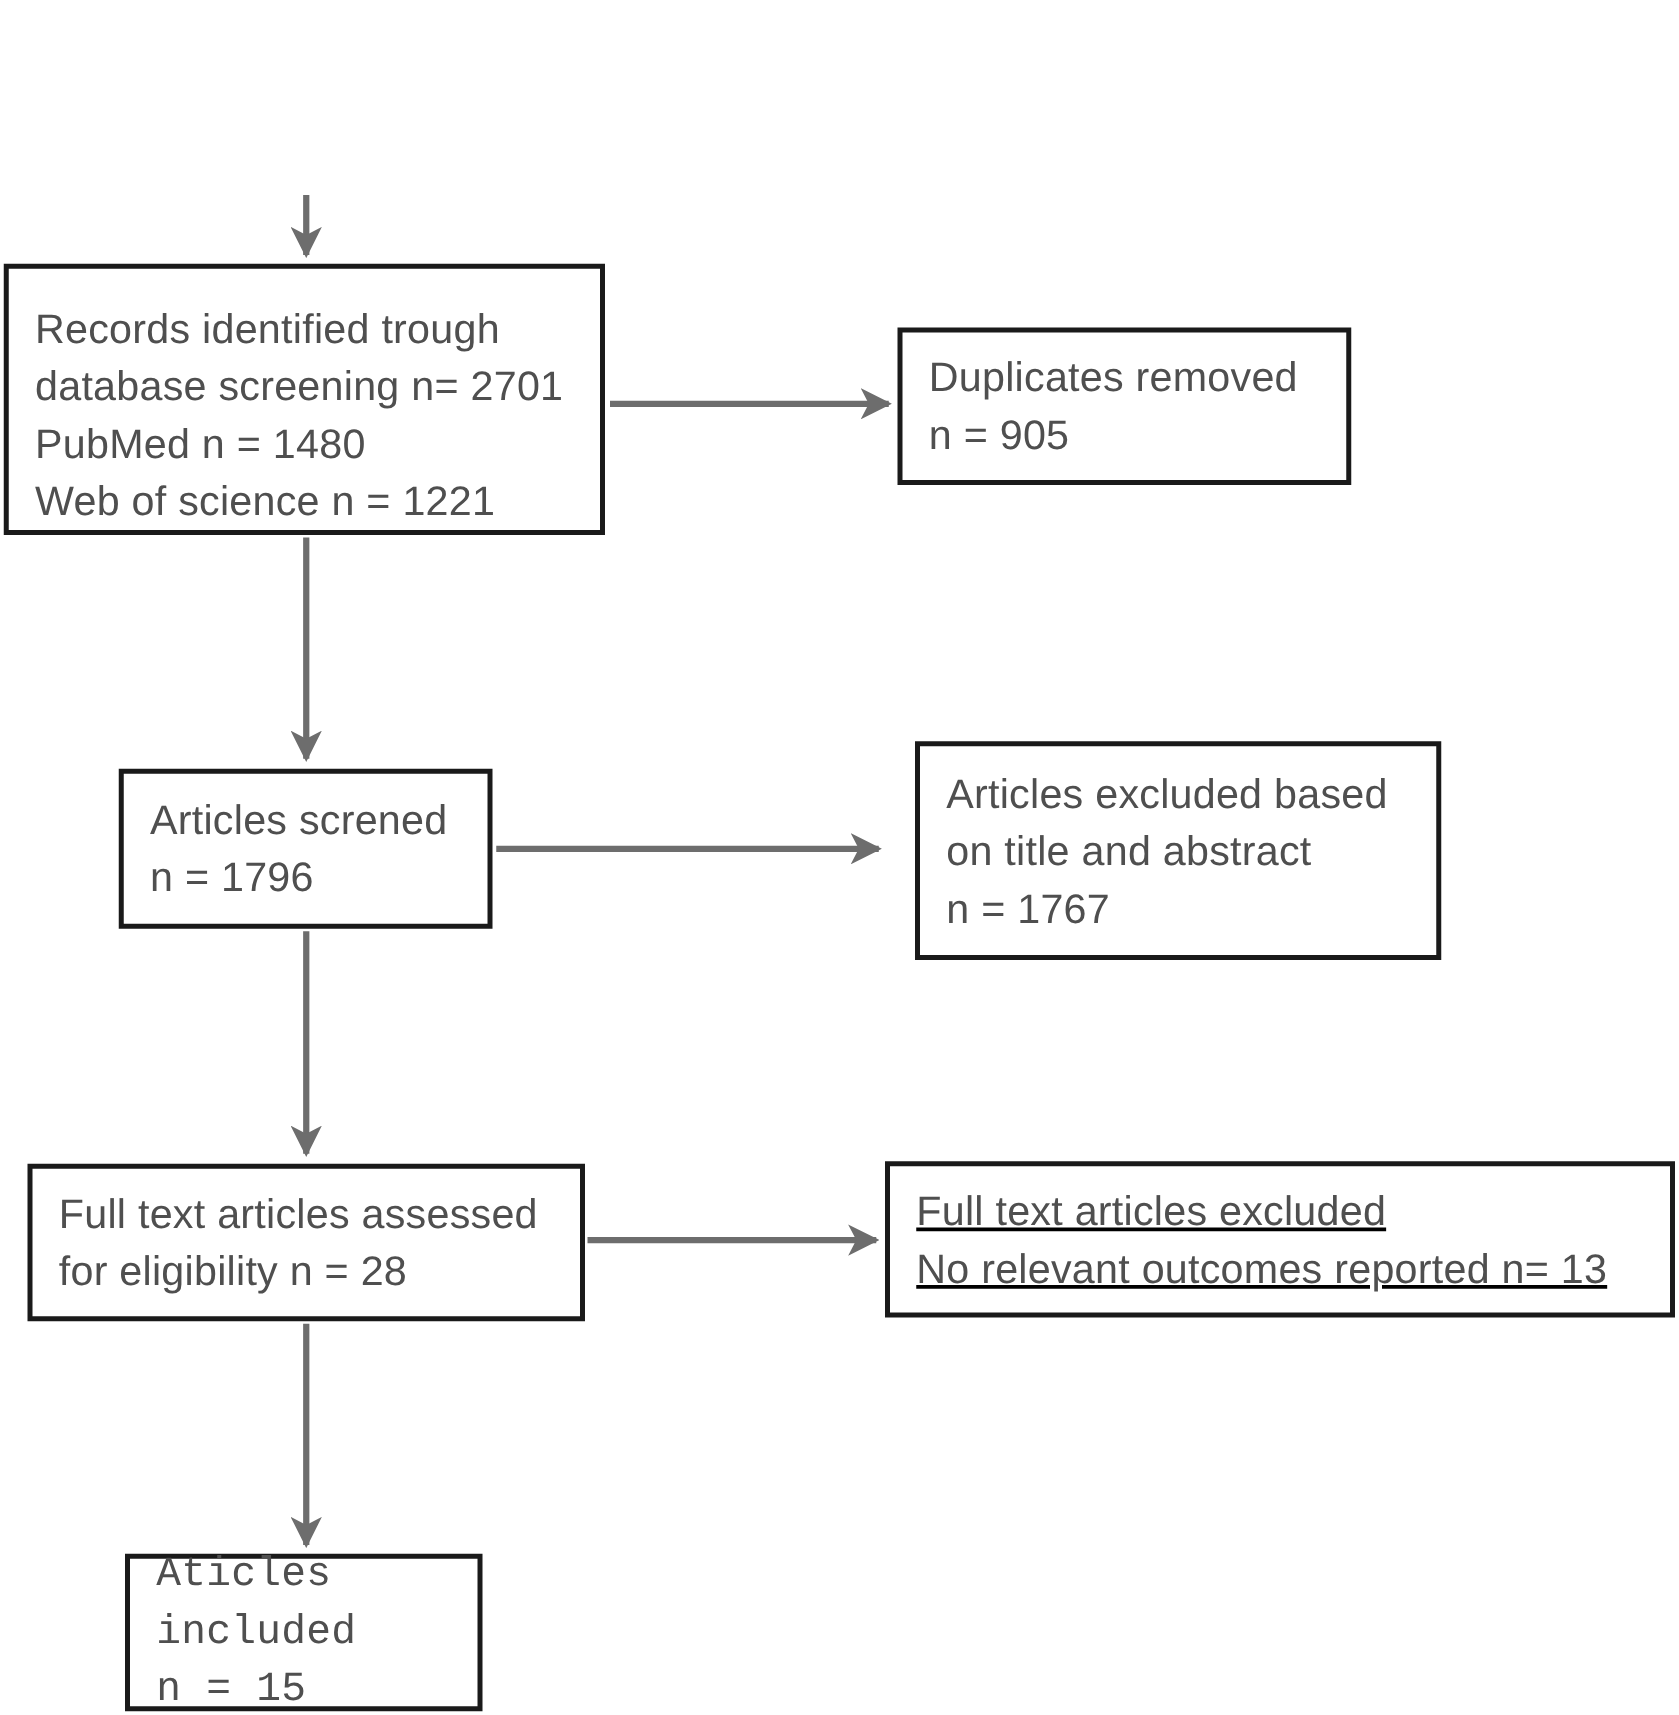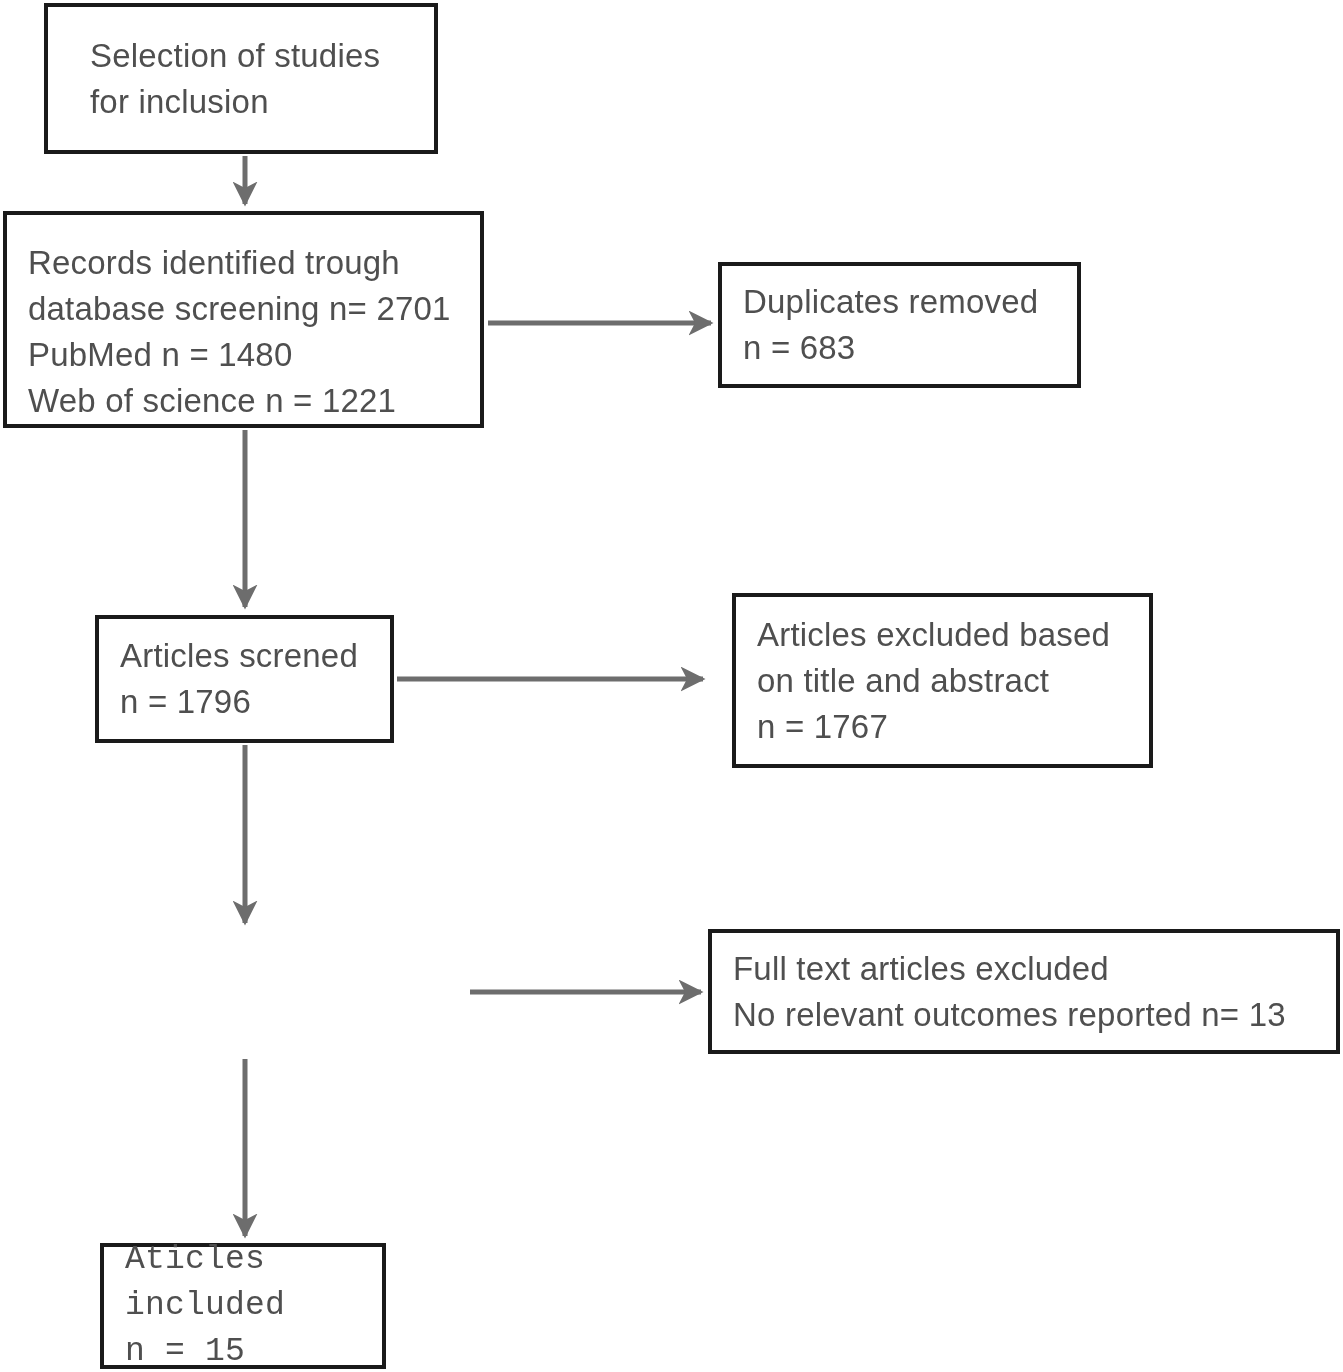--- a/index.html
+++ b/index.html
@@ -43,21 +43,21 @@
     color:var(--text);
     white-space:pre-line;
     letter-spacing:0.2px;
   }
   .box-selection{left:44px;top:3px;width:394px;height:151px;padding-left:42px;}
   .box-records{left:3px;top:211px;width:481px;height:217px;align-items:flex-end;}
   .box-duplicates{left:718px;top:262px;width:363px;height:126px;}
   .box-screened{left:95px;top:615px;width:299px;height:128px;}
   .box-excluded-title{left:710px;top:593px;width:421px;height:175px;margin-left:22px;}
   .box-fulltext{left:22px;top:931px;width:446px;height:126px;}
-  .box-excluded-fulltext{left:708px;top:929px;width:632px;height:125px;}
+  .box-excluded-fulltext{left:708px;top:929px;width:632px;height:125px;text-decoration:underline;}
   .box-included{left:100px;top:1243px;width:286px;height:126px;font-family:Liberation Mono, monospace;}
 </style>
 </head>
 <body>
 
 <div class="canvas">
 
   <svg class="arrow-layer" viewBox="0 0 1343 1372" xmlns="http://www.w3.org/2000/svg" aria-hidden="true">
     <defs>
       <marker id="ah" viewBox="0 0 10 10" refX="9" refY="5" markerWidth="5" markerHeight="5" orient="auto">
@@ -66,48 +66,48 @@
     </defs>
     <line x1="245" y1="156" x2="245" y2="204" marker-end="url(#ah)"></line>
     <line x1="488" y1="323" x2="711" y2="323" marker-end="url(#ah)"></line>
     <line x1="245" y1="430" x2="245" y2="607" marker-end="url(#ah)"></line>
     <line x1="397" y1="679" x2="703" y2="679" marker-end="url(#ah)"></line>
     <line x1="245" y1="745" x2="245" y2="923" marker-end="url(#ah)"></line>
     <line x1="470" y1="992" x2="701" y2="992" marker-end="url(#ah)"></line>
     <line x1="245" y1="1059" x2="245" y2="1236" marker-end="url(#ah)"></line>
   </svg>
 
-  <div class="flow-box box-selection">
-    <div class="box-text">Selection of studies
-for inclusion</div>
-  </div>
 
   <div class="flow-box box-records">
     <div class="box-text">Records identified trough
 database screening n= 2701
 PubMed n = 1480
 Web of science n = 1221</div>
   </div>
 
   <div class="flow-box box-duplicates">
     <div class="box-text">Duplicates removed
-n = 683</div>
+n = 905</div>
   </div>
 
   <div class="flow-box box-screened">
     <div class="box-text">Articles screned
 n = 1796</div>
   </div>
 
   <div class="flow-box box-excluded-title">
     <div class="box-text">Articles excluded based
 on title and abstract
 n = 1767</div>
   </div>
 
+  <div class="flow-box box-fulltext">
+    <div class="box-text">Full text articles assessed
+for eligibility n = 28</div>
+  </div>
 
   <div class="flow-box box-excluded-fulltext">
     <div class="box-text">Full text articles excluded
 No relevant outcomes reported n= 13</div>
   </div>
 
   <div class="flow-box box-included">
     <div class="box-text">Aticles included
 n = 15</div>
   </div>

